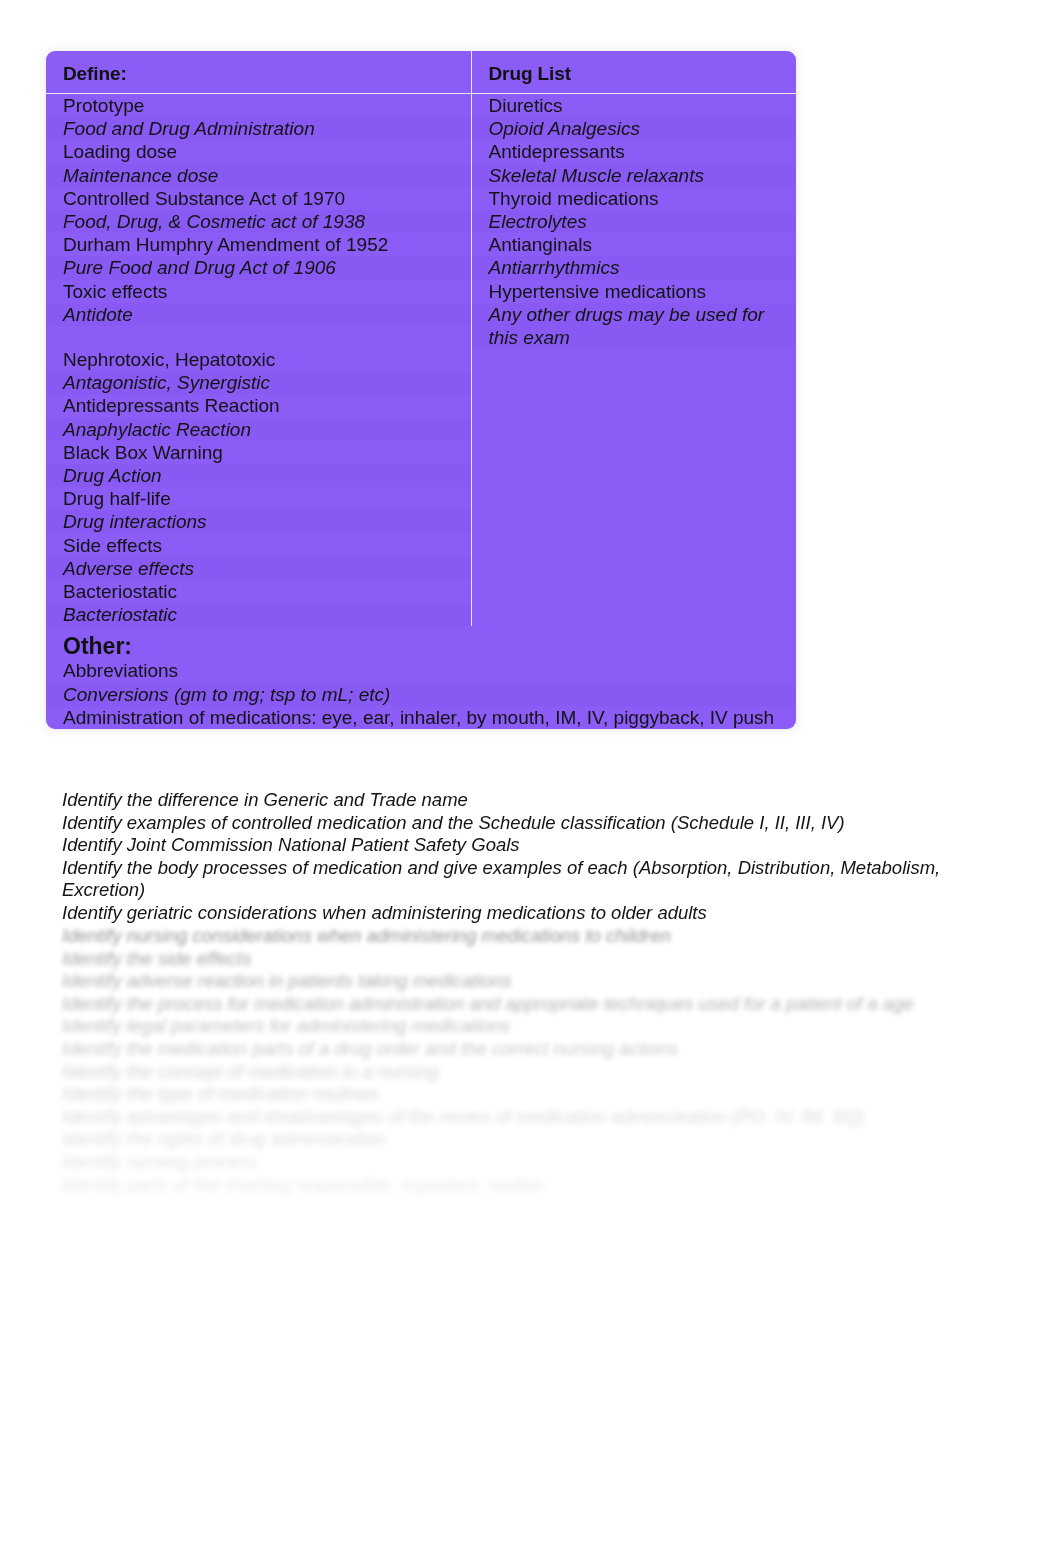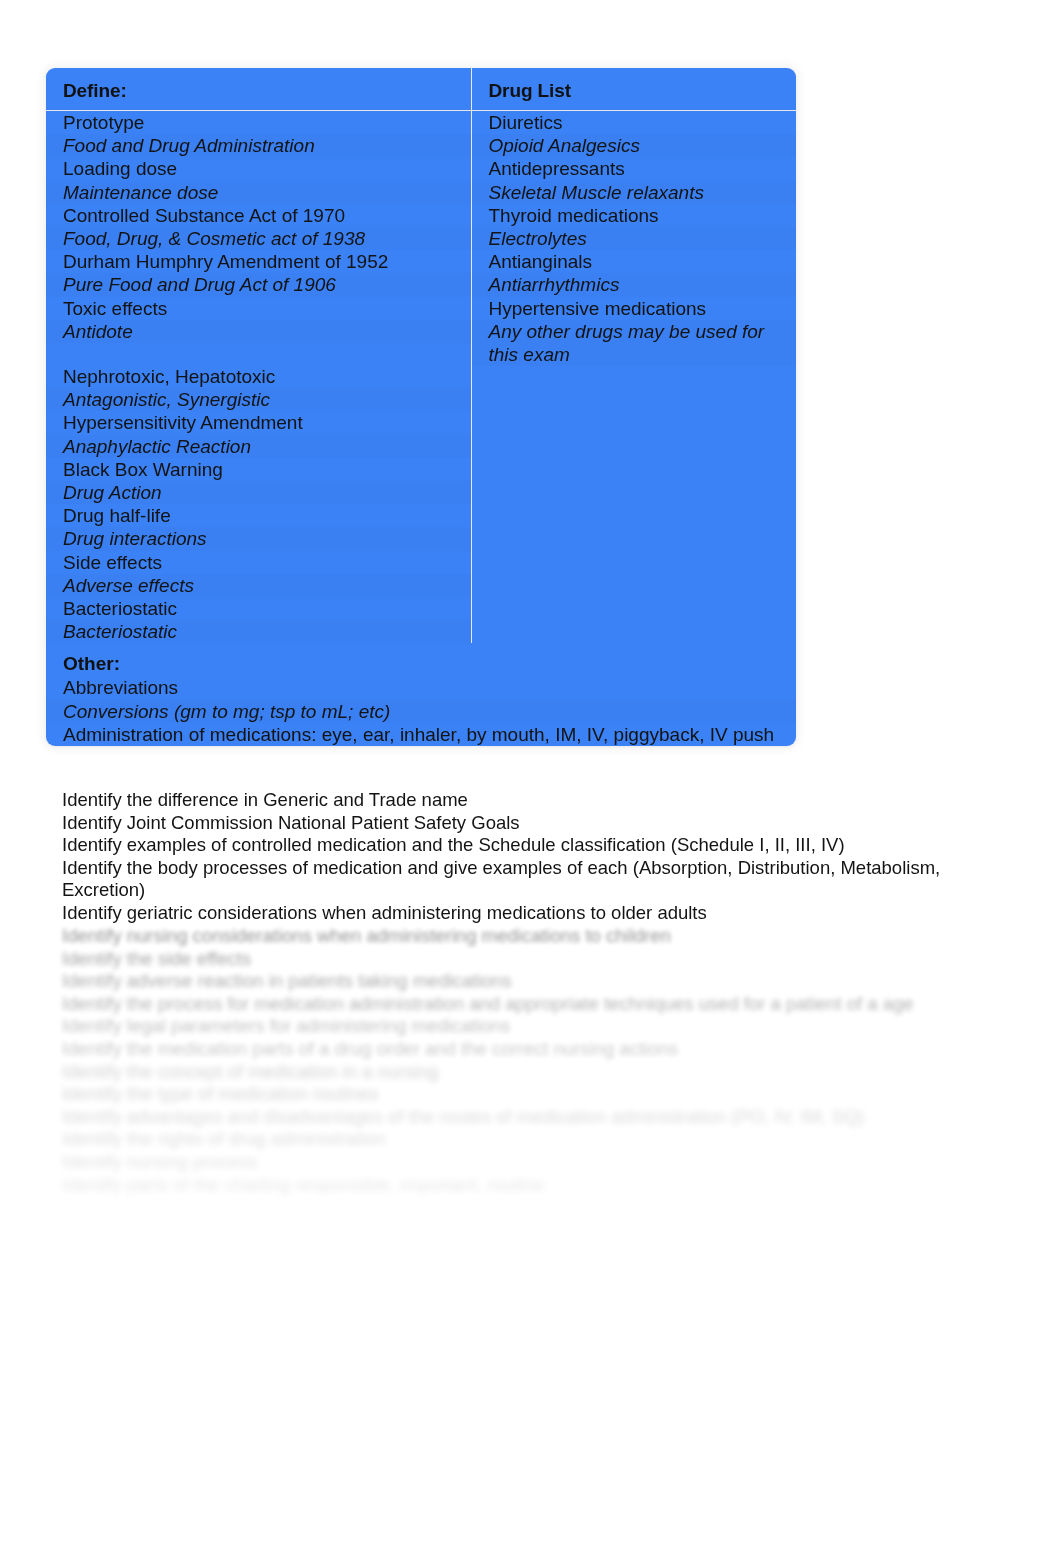--- a/index.html
+++ b/index.html
@@ -13,23 +13,23 @@
   #page {
     position: relative;
     width: 1062px; height: 1556px;
     background: #ffffff;
     overflow: hidden;
   }
 
   
   .card {
     position: absolute;
-    left: 46px; top: 68px;
+    left: 46px; top: 51px;
     width: 750px;
-    background: #3b82f6;
+    background: #8b5cf6;
     border-radius: 9px;
     box-shadow: 0 0 10px 3px rgba(0,0,0,0.055),
                 0 1px 3px rgba(0,0,0,0.05);
     padding: 0;
   }
   .tbl {
     width: 100%;
     border-collapse: collapse;
     table-layout: fixed;
   }
@@ -58,40 +58,41 @@
     line-height: 23.2px;
     padding-left: 17px;
     padding-right: 4px;
     white-space: pre-wrap;
   }
   .band { background: rgba(0,0,0,0.012); font-style: italic; }
   .cellpad { padding-top: 5px; padding-bottom: 6px; }
   .spacer { height: 22px; }
 
   .other-hdr {
-    font-size: 19px;
+    font-size: 23px;
     font-weight: bold;
     color: #111;
     padding-left: 17px;
     line-height: 25px;
     padding-top: 8px;
   }
   .full-cell { padding-bottom: 17px; }
 
   
   .objectives {
     position: absolute;
     left: 62px; top: 789px;
     width: 940px;
   }
   .obj-line {
     font-size: 18.5px;
     line-height: 22.6px;
     color: #141414;
     white-space: pre-wrap;
+    font-style: italic;
   }
 
   
   .faded {
     position: absolute;
     left: 62px; top: 925px;
     width: 960px;
   }
   .faded .obj-line {
     filter: blur(2.6px);
@@ -138,21 +139,21 @@
             <div class="row-line band">Food, Drug, &amp; Cosmetic act of 1938</div>
             <div class="row-line">Durham Humphry Amendment of 1952</div>
             <div class="row-line band">Pure Food and Drug Act of 1906</div>
             <div class="row-line">Toxic effects</div>
             <div class="row-line band">Antidote</div>
           </div>
           <div class="spacer"></div>
           <div>
             <div class="row-line">Nephrotoxic, Hepatotoxic</div>
             <div class="row-line band">Antagonistic, Synergistic</div>
-            <div class="row-line">Hypersensitivity Amendment</div>
+            <div class="row-line">Antidepressants Reaction</div>
             <div class="row-line band">Anaphylactic Reaction</div>
             <div class="row-line">Black Box Warning</div>
             <div class="row-line band">Drug Action</div>
             <div class="row-line">Drug half-life</div>
             <div class="row-line band">Drug interactions</div>
             <div class="row-line">Side effects</div>
             <div class="row-line band">Adverse effects</div>
             <div class="row-line">Bacteriostatic</div>
             <div class="row-line band">Bacteriostatic</div>
           </div>
@@ -182,22 +183,22 @@
           <div class="row-line">Administration of medications: eye, ear, inhaler, by mouth, IM, IV, piggyback, IV push</div>
         </td>
       </tr>
 
     </tbody>
       </table>
   </div>
 
   <div class="objectives">
     <div class="obj-line">Identify the difference in Generic and Trade name</div>
+    <div class="obj-line">Identify examples of controlled medication and the Schedule classification (Schedule I, II, III, IV)</div>
     <div class="obj-line">Identify Joint Commission National Patient Safety Goals</div>
-    <div class="obj-line">Identify examples of controlled medication and the Schedule classification (Schedule I, II, III, IV)</div>
     <div class="obj-line">Identify the body processes of medication and give examples of each (Absorption, Distribution, Metabolism, Excretion)</div>
     <div class="obj-line">Identify geriatric considerations when administering medications to older adults</div>
   </div>
 
   <div class="faded">
     <div class="obj-line f0">Identify nursing considerations when administering medications to children</div>
     <div class="obj-line f1">Identify the side effects</div>
     <div class="obj-line f2">Identify adverse reaction in patients taking medications</div>
     <div class="obj-line f3">Identify the process for medication administration and appropriate techniques used for a patient of a age</div>
     <div class="obj-line f5">Identify legal parameters for administering medications</div>

